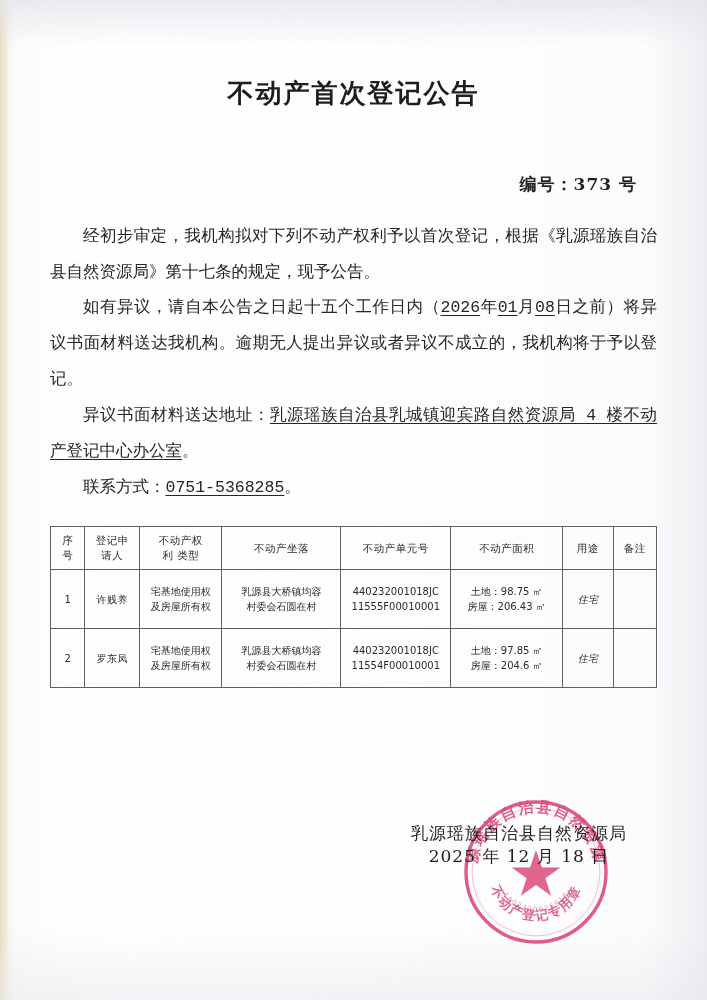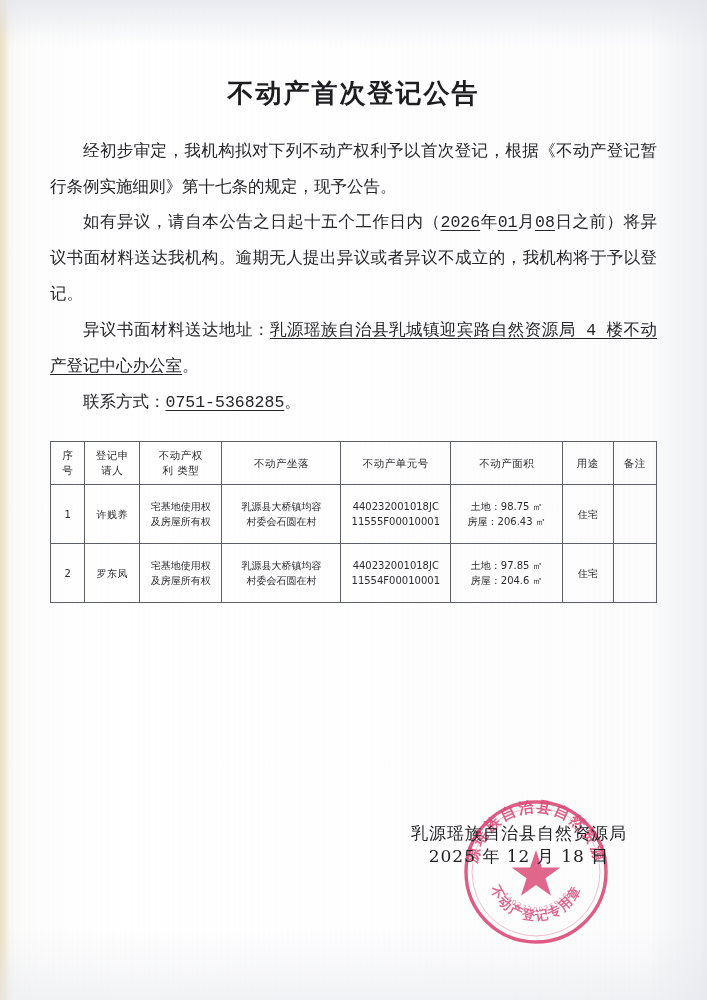--- a/index.html
+++ b/index.html
@@ -143,21 +143,21 @@
   table.reg-table td {
     font-size: 10px;
     height: 52px;
   }
   td.cell-num { font-size: 11px; }
   td.cell-name { font-size: 11px; letter-spacing: .5px; }
   td.cell-type { font-size: 10px; line-height: 16px; }
   td.cell-loc  { font-size: 10px; line-height: 16px; }
   td.cell-unit { font-size: 9.5px; line-height: 16px; font-family: "DejaVu Sans", "Liberation Sans", sans-serif; margin-left: 37px; }
   td.cell-area { font-size: 10px; line-height: 16px; text-align: center; }
-  td.cell-use  { font-size: 10.5px; }
+  td.cell-use  { font-size: 10.5px; font-style: italic; }
   .col-seq    { width: 30px; }
   .col-app    { width: 48px; }
   .col-type   { width: 72px; }
   .col-loc    { width: 104px; }
   .col-unit   { width: 96px; }
   .col-area   { width: 98px; }
   .col-use    { width: 44px; }
   .col-note   { width: 38px; }
 
   
@@ -200,25 +200,28 @@
 <div class="page">
   <div class="scan-noise"></div>
   <div class="scan-shade-top"></div>
   <div class="scan-shade-bottom"></div>
   <div class="scan-shade-right"></div>
 
   <div class="content">
 
     <h1 class="doc-title">不动产首次登记公告</h1>
 
+    <div class="serial-line">
+      <span>编号：</span><span>373</span>&nbsp;<span>号</span>
+    </div>
 
     <div class="body-block">
 
       <p>
-        <span>经初步审定，我机构拟对下列不动产权利予以首次登记，根据《不动产登记暂行条例实施细则》第十七条的规定，现予公告。</span>
+        <span>经初步审定，我机构拟对下列不动产权利予以首次登记，根据《乳源瑶族自治县自然资源局》第十七条的规定，现予公告。</span>
       </p>
 
       <p class="tight">
         <span>如有异议，请自本公告之日起十五个工作日内（</span><span class="u">2026</span><span>年</span><span class="u">01</span><span>月</span><span class="u">08</span><span>日之前）将异议书面材料送达我机构。逾期无人提出异议或者异议不成立的，我机构将于予以登记。</span>
       </p>
 
       <p class="tight">
         <span>异议书面材料送达地址：</span><span class="u">乳源瑶族自治县乳城镇迎宾路自然资源局 4 楼不动产登记中心办公室</span><span>。</span>
       </p>
 

